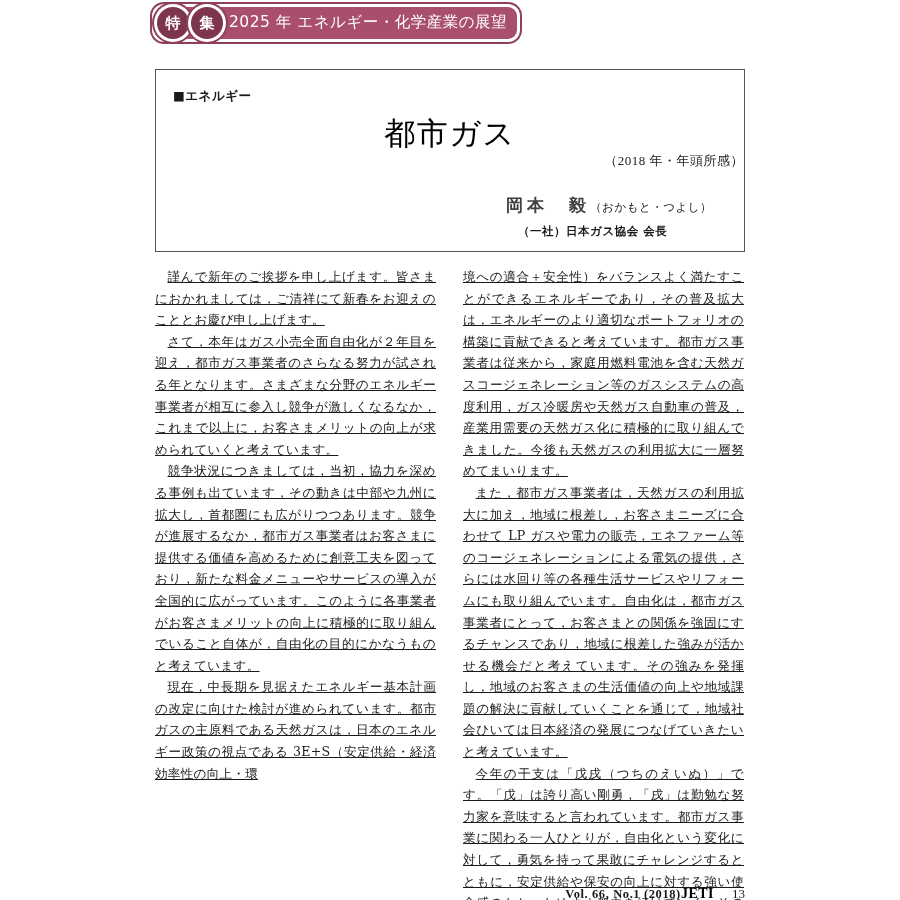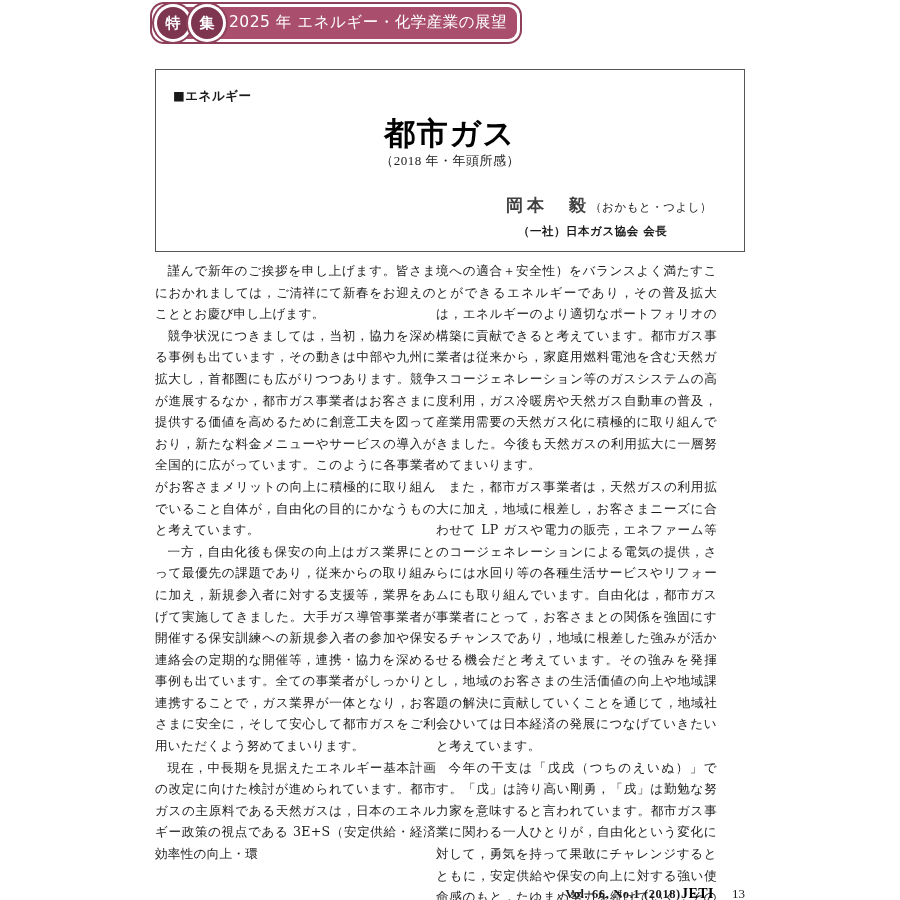--- a/index.html
+++ b/index.html
@@ -93,30 +93,30 @@
     color: #1a1a1a;
   }
   .doc-title {
     position: absolute;
     left: 0;
     right: 0;
     top: 43px;
     text-align: center;
     font-family: "DejaVu Sans", "Liberation Sans", sans-serif;
     font-size: 31px;
-    font-weight: bold;
+    font-weight: normal;
     letter-spacing: 1.5px;
     color: #000;
   }
   .doc-subtitle {
     position: absolute;
     left: 0;
     right: 0;
     top: 82px;
-    text-align: center;
+    text-align: right;
     font-size: 13px;
     letter-spacing: 0.5px;
     color: #222;
   }
   .author-block {
     position: absolute;
     right: 32px;
     top: 124px;
     text-align: left;
   }
@@ -144,24 +144,26 @@
     font-weight: bold;
     letter-spacing: 0.5px;
     color: #1a1a1a;
     white-space: nowrap;
   }
 
   
   .columns {
     position: absolute;
     left: 155px;
-    top: 260px;
+    top: 266px;
     width: 590px;
     height: 597px;
     display: flex;
+    gap: 27px;
+    text-decoration: underline;
   }
   .col {
     width: 281px;
     flex: 0 0 281px;
   }
   .col p {
     margin: 0;
     font-family: "DejaVu Serif", "Liberation Serif", serif;
     font-size: 12.6px;
     line-height: 21.6px;
@@ -229,22 +231,22 @@
       <div class="author-line">
         <span class="author-name">岡本　毅</span><span class="author-reading">（おかもと・つよし）</span>
       </div>
       <div class="author-affil">（一社）日本ガス協会 会長</div>
     </div>
   </div>
 
   <div class="columns">
     <div class="col">
       <p>謹んで新年のご挨拶を申し上げます。皆さまにおかれましては，ご清祥にて新春をお迎えのこととお慶び申し上げます。</p>
+      <p>さて，本年はガス小売全面自由化が２年目を迎え，都市ガス事業者のさらなる努力が試される年となります。さまざまな分野のエネルギー事業者が相互に参入し競争が激しくなるなか，これまで以上に，お客さまメリットの向上が求められていくと考えています。</p>
       <p>競争状況につきましては，当初，協力を深める事例も出ています，その動きは中部や九州に拡大し，首都圏にも広がりつつあります。競争が進展するなか，都市ガス事業者はお客さまに提供する価値を高めるために創意工夫を図っており，新たな料金メニューやサービスの導入が全国的に広がっています。このように各事業者がお客さまメリットの向上に積極的に取り組んでいること自体が，自由化の目的にかなうものと考えています。</p>
-      <p>一方，自由化後も保安の向上はガス業界にとって最優先の課題であり，従来からの取り組みに加え，新規参入者に対する支援等，業界をあげて実施してきました。大手ガス導管事業者が開催する保安訓練への新規参入者の参加や保安連絡会の定期的な開催等，連携・協力を深める事例も出ています。全ての事業者がしっかりと連携することで，ガス業界が一体となり，お客さまに安全に，そして安心して都市ガスをご利用いただくよう努めてまいります。</p>
       <p>現在，中長期を見据えたエネルギー基本計画の改定に向けた検討が進められています。都市ガスの主原料である天然ガスは，日本のエネルギー政策の視点である 3E+S（安定供給・経済効率性の向上・環</p>
     </div>
     <div class="col">
       <p class="cont">境への適合＋安全性）をバランスよく満たすことができるエネルギーであり，その普及拡大は，エネルギーのより適切なポートフォリオの構築に貢献できると考えています。都市ガス事業者は従来から，家庭用燃料電池を含む天然ガスコージェネレーション等のガスシステムの高度利用，ガス冷暖房や天然ガス自動車の普及，産業用需要の天然ガス化に積極的に取り組んできました。今後も天然ガスの利用拡大に一層努めてまいります。</p>
       <p>また，都市ガス事業者は，天然ガスの利用拡大に加え，地域に根差し，お客さまニーズに合わせて LP ガスや電力の販売，エネファーム等のコージェネレーションによる電気の提供，さらには水回り等の各種生活サービスやリフォームにも取り組んでいます。自由化は，都市ガス事業者にとって，お客さまとの関係を強固にするチャンスであり，地域に根差した強みが活かせる機会だと考えています。その強みを発揮し，地域のお客さまの生活価値の向上や地域課題の解決に貢献していくことを通じて，地域社会ひいては日本経済の発展につなげていきたいと考えています。</p>
       <p>今年の干支は「戊戌（つちのえいぬ）」です。「戊」は誇り高い剛勇，「戌」は勤勉な努力家を意味すると言われています。都市ガス事業に関わる一人ひとりが，自由化という変化に対して，勇気を持って果敢にチャレンジするとともに，安定供給や保安の向上に対する強い使命感のもと，たゆまぬ努力を続けていく，そのような年にしたいと考えています。</p>
 
     </div>
   </div>
 

